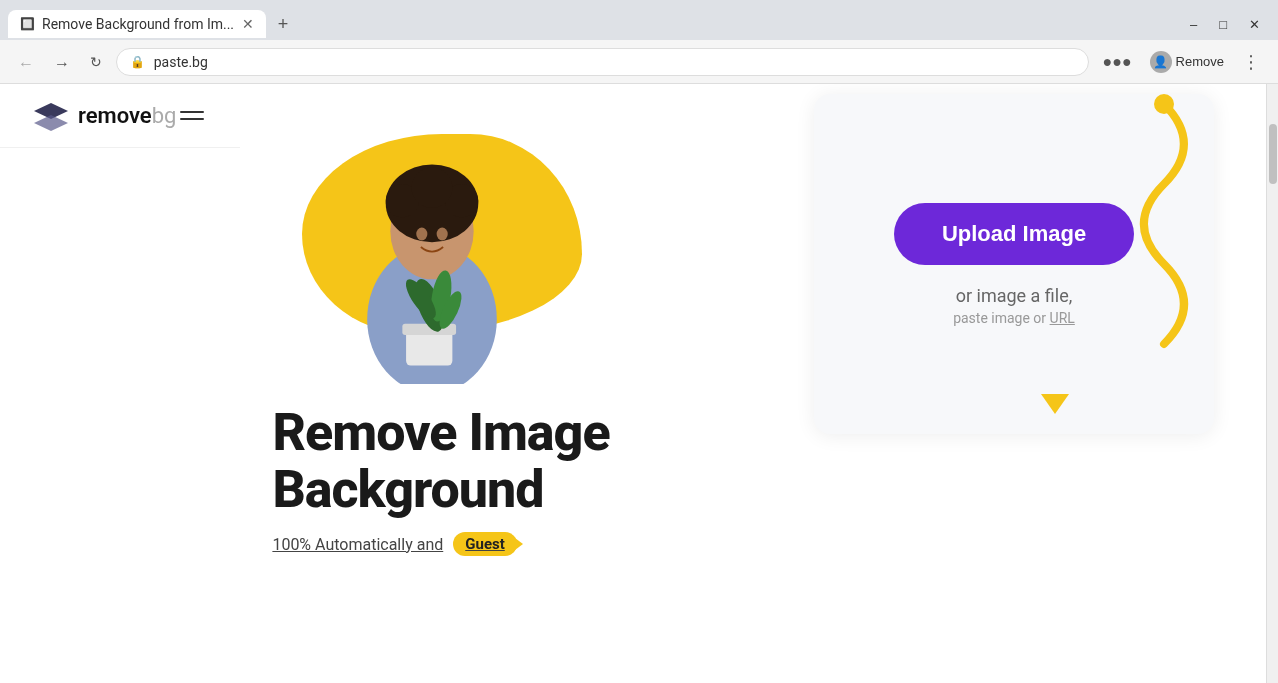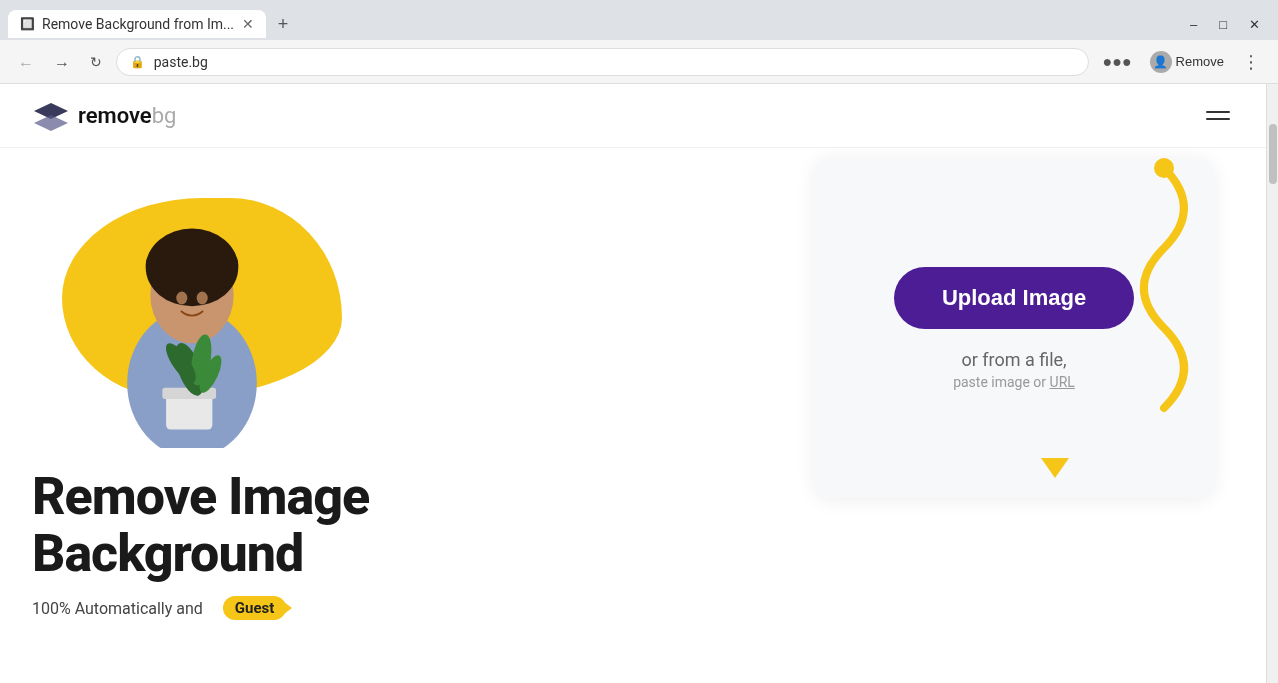--- a/index.html
+++ b/index.html
@@ -29,45 +29,45 @@
     .avatar-icon { width: 22px; height: 22px; border-radius: 50%; background: #aaa; display: flex; align-items: center; justify-content: center; color: white; font-size: 12px; }
     .menu-btn { background: none; border: none; cursor: pointer; font-size: 18px; color: #555; padding: 4px 6px; }
 
     
     .browser-content { display: flex; height: calc(683px - 84px); }
     .page-content { flex: 1; background: #fff; overflow: hidden; position: relative; }
     .scrollbar { width: 12px; background: #f0f0f0; border-left: 1px solid #ddd; display: flex; flex-direction: column; }
     .scrollbar-thumb { width: 8px; height: 60px; background: #c0c0c0; border-radius: 4px; margin: 2px auto; margin-top: 40px; }
 
     
-    .page { display: flex; flex-direction: column; height: 100%; }
+    .page { display: flex; height: 100%; }
     .navbar { display: flex; align-items: center; padding: 0 32px; height: 64px; border-bottom: 1px solid #f0f0f0; }
     .logo { display: flex; align-items: center; gap: 8px; }
     .hamburger { margin-left: auto; display: flex; flex-direction: column; gap: 5px; cursor: pointer; padding: 4px; }
     .hamburger span { display: block; width: 24px; height: 2px; background: #333; border-radius: 2px; }
 
     .main { flex: 1; display: flex; align-items: flex-start; padding: 0 32px; padding-top: 30px; position: relative; overflow: hidden; }
 
     
     .left-section { flex: 1; position: relative; }
     .hero-image-container { position: relative; width: 340px; height: 270px; margin-bottom: 20px; }
     .yellow-blob { position: absolute; top: 20px; left: 30px; width: 280px; height: 200px; background: #f5c518; border-radius: 50% 40% 60% 40% / 50% 60% 40% 50%; z-index: 0; }
     .person-img { position: absolute; bottom: 0; left: 60px; width: 200px; height: 250px; z-index: 1; }
     
 
     .hero-text { margin-top: 0; }
     .hero-title { font-size: 52px; font-weight: 800; color: #1a1a1a; line-height: 1.1; letter-spacing: -1px; }
-    .hero-subtitle { display: flex; align-items: center; gap: 20px; margin-top: 14px; font-size: 16px; color: #444; }
+    .hero-subtitle { display: flex; align-items: center; gap: 10px; margin-top: 14px; font-size: 16px; color: #444; text-decoration: underline; }
     .free-badge { background: #f5c518; color: #222; font-weight: 700; font-size: 15px; padding: 3px 12px; border-radius: 20px; position: relative; }
     .free-badge::after { content: ''; position: absolute; right: -6px; top: 50%; transform: translateY(-50%); width: 0; height: 0; border-top: 6px solid transparent; border-bottom: 6px solid transparent; border-left: 8px solid #f5c518; }
 
     
     .right-section { width: 440px; display: flex; align-items: center; justify-content: center; position: relative; margin-top: -20px; }
     .upload-card { background: #f7f8fa; border-radius: 16px; width: 400px; height: 340px; display: flex; flex-direction: column; align-items: center; justify-content: center; gap: 20px; box-shadow: 0 2px 20px rgba(0,0,0,0.07); }
-    .upload-btn { background: #4c1d95; color: #fff; border: none; border-radius: 50px; padding: 18px 48px; font-size: 22px; font-weight: 600; cursor: pointer; }
+    .upload-btn { background: #6d28d9; color: #fff; border: none; border-radius: 50px; padding: 18px 48px; font-size: 22px; font-weight: 600; cursor: pointer; }
 
     
     .squiggle { position: absolute; right: -30px; top: 60px; }
 
     
     .triangle-deco { position: absolute; right: 160px; bottom: 80px; }
 
     
     .deco-triangle { width: 0; height: 0; border-left: 14px solid transparent; border-right: 14px solid transparent; border-top: 20px solid #f5c518; }
   </style>
@@ -185,21 +185,21 @@
 
             <div class="triangle-deco" style="position:absolute;right:165px;bottom:20px;">
               <div class="deco-triangle"></div>
             </div>
 
             <div class="upload-card">
               <button class="upload-btn">
                 <span>Upload Image</span>
               </button>
               <div>
-                <p style="font-size:18px;color:#666;text-align:center;">or from a file,</p>
+                <p style="font-size:18px;color:#666;text-align:center;">or image a file,</p>
                 <p style="font-size:14px;color:#999;text-align:center;margin-top:4px;">
                   <span>paste image or</span>
                   <a href="#" style="color:#999;">
                     <span>URL</span>
                   </a>
                 </p>
               </div>
             </div>
           </div>
 

